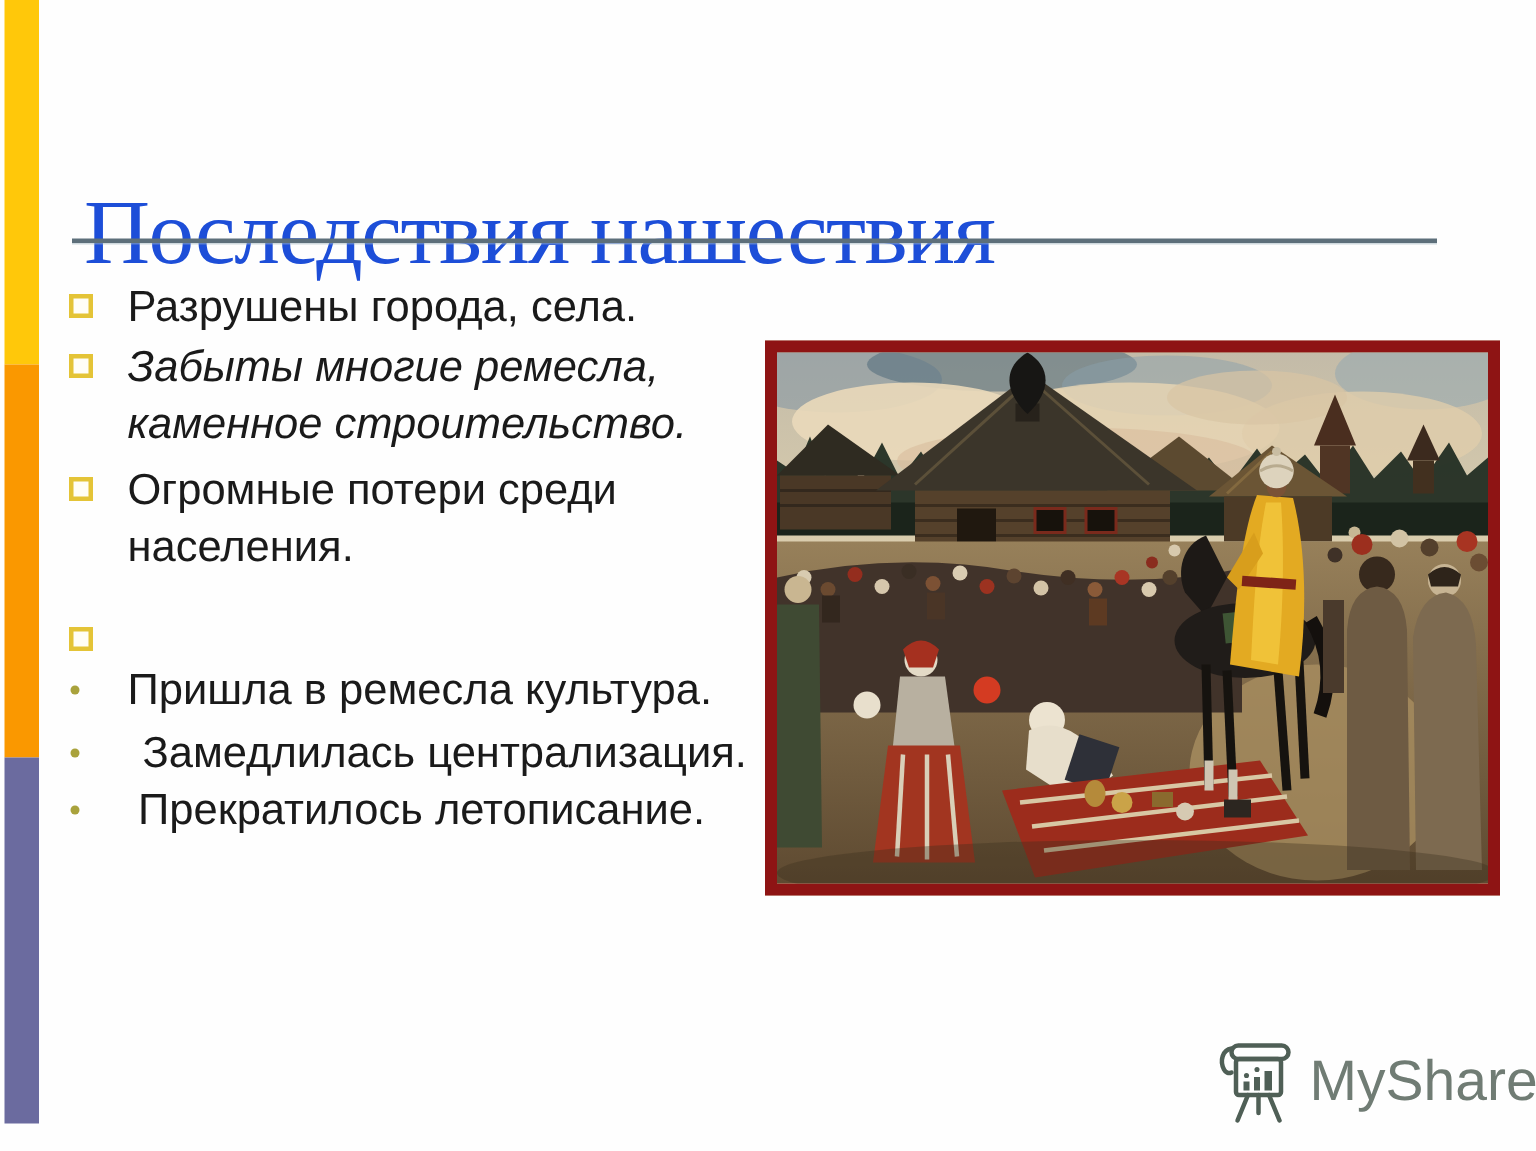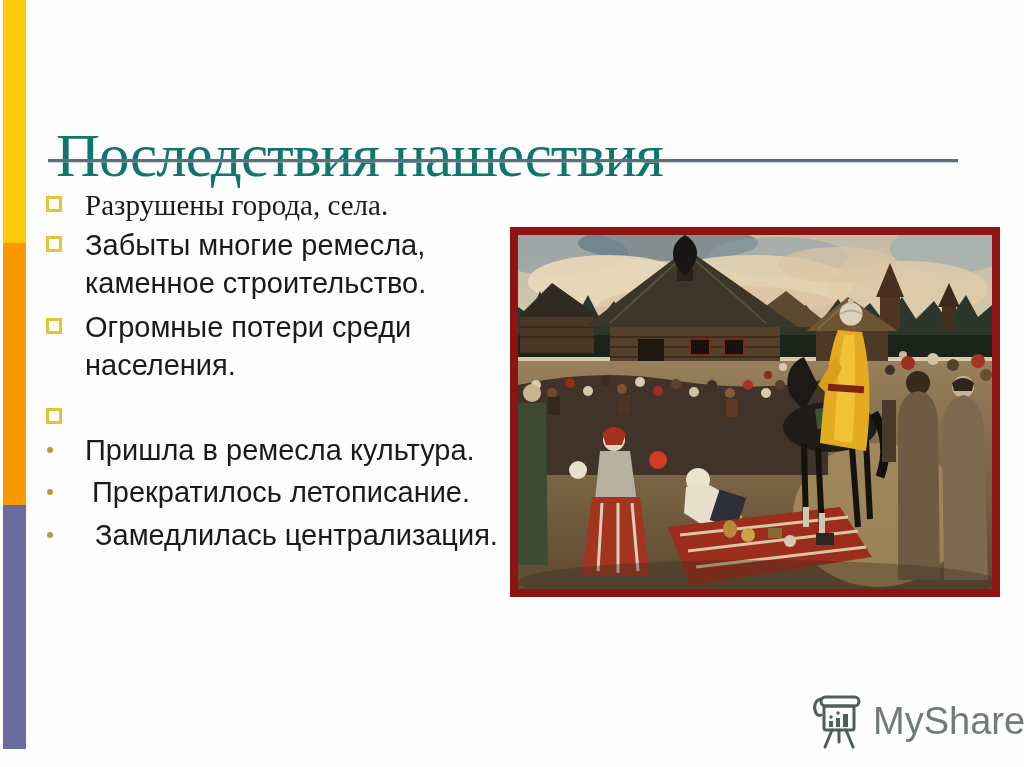--- a/index.html
+++ b/index.html
@@ -10,35 +10,35 @@
   
   .bar{position:absolute;left:3px;width:23px;}
   .bar.yellow{top:0;height:243px;background:#ffc80a;}
   .bar.orange{top:243px;height:262px;background:#fa9800;}
   .bar.purple{top:505px;height:244px;background:#6b6b9f;}
 
   
   .title{
     position:absolute;left:56px;top:80px;
     font-family:"Liberation Serif",serif;font-weight:400;
-    font-size:61px;color:#0f766e;letter-spacing:-1px;white-space:nowrap;
+    font-size:61px;color:#1d4ed8;letter-spacing:-1px;white-space:nowrap;
   }
   .title-rule{
     position:absolute;left:48px;top:159px;width:910px;height:3px;
     background:#5d6f7a;box-shadow:0 1px 0 rgba(160,180,190,.5);
   }
 
   
   .list{position:absolute;left:38px;top:186px;width:462px;}
   .item{display:flex;align-items:flex-start;}
   .item .txt{font-size:29px;line-height:38px;color:#1a1a1a;}
   .marker-col{flex:0 0 47px;}
   .sq{width:10px;height:10px;border:3px solid #e4c437;margin:10px 0 0 8px;background:#fffef6;}
   .dot{width:6px;height:6px;border-radius:50%;background:#a9a23c;margin:16px 0 0 9px;}
-  .mb2{margin-bottom:2px;font-family:Liberation Serif, serif;}  .mb6{margin-bottom:6px;}  .mb14{margin-bottom:14px;}
+  .mb2{margin-bottom:2px;}  .mb6{margin-bottom:6px;font-style:italic;}  .mb14{margin-bottom:24px;}
   .mb7{margin-bottom:7px;}  .mb4{margin-bottom:4px;}  .mb5{margin-bottom:5px;}
   .ind1 .txt{padding-left:7px;}
   .ind2 .txt{padding-left:10px;}
   .nowrap .txt{white-space:nowrap;}
 
   
   .painting{
     position:absolute;left:510px;top:227px;width:474px;height:354px;
     border:8px solid #8e1414;background:#c9b893;
   }
@@ -81,31 +81,31 @@
     <div class="marker-col">
         <div class="sq"></div>
       </div>
   </div>
   <div class="item mb4 nowrap">
     <div class="marker-col">
         <div class="dot"></div>
       </div>
     <div class="txt">Пришла в ремесла культура.</div>
   </div>
+  <div class="item ind2 nowrap">
+    <div class="marker-col">
+        <div class="dot"></div>
+      </div>
+    <div class="txt">Замедлилась централизация.</div>
+  </div>
   <div class="item mb5 ind1 nowrap">
     <div class="marker-col">
         <div class="dot"></div>
       </div>
     <div class="txt">Прекратилось летописание.</div>
-  </div>
-  <div class="item ind2 nowrap">
-    <div class="marker-col">
-        <div class="dot"></div>
-      </div>
-    <div class="txt">Замедлилась централизация.</div>
   </div>
 </div>
 
 <div class="painting" aria-label="Framed painting: Mongol-era Russian village scene with wooden izbas, an onion dome, a horseman in a yellow robe and a crowd around a carpet of goods">
   <svg width="474" height="354" viewBox="0 0 474 354">
     <defs>
       <linearGradient id="skyG" x1="0" y1="0" x2="0" y2="1">
         <stop offset="0" stop-color="#c3bba8"></stop>
           <stop offset="1" stop-color="#dccfae"></stop>
       </linearGradient>

